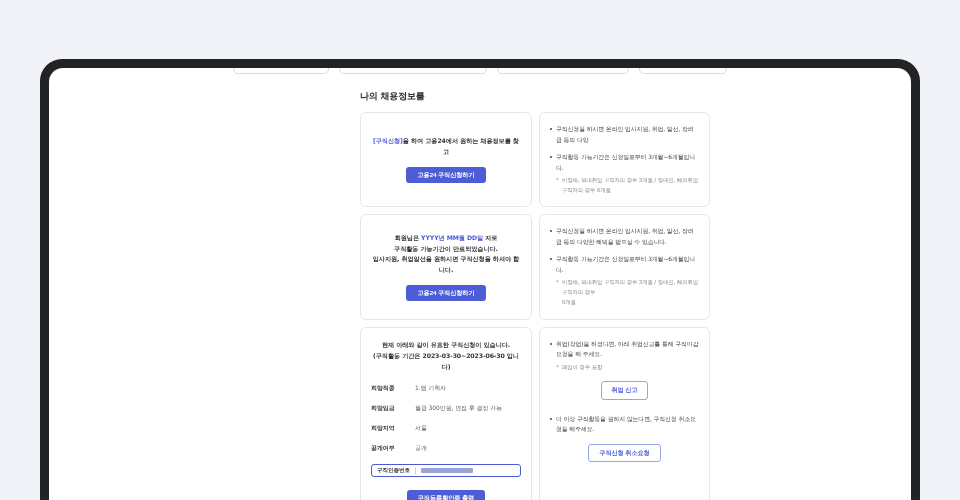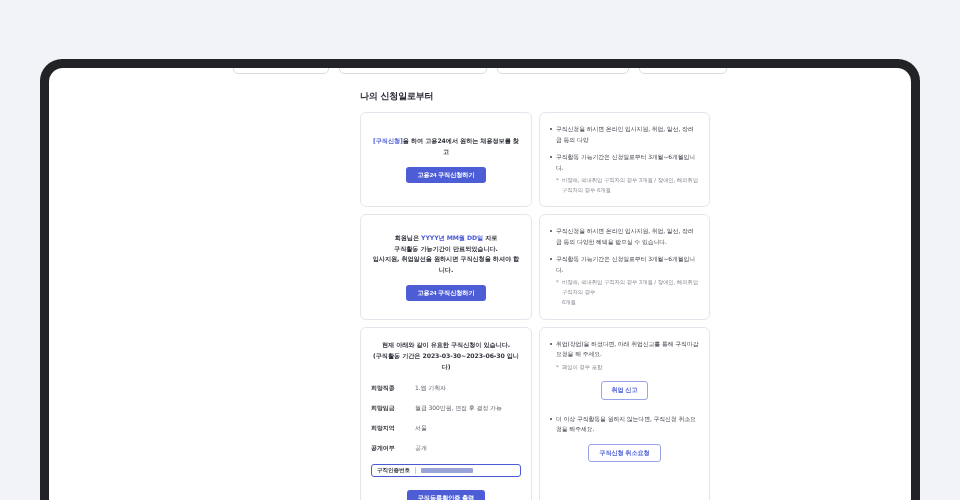--- a/index.html
+++ b/index.html
@@ -247,21 +247,21 @@
     <div class="top-tabs">
       <div class="top-tab tt1"></div>
       <div class="top-tab tt2"></div>
       <div class="top-tab tt3"></div>
       <div class="top-tab tt4"></div>
     </div>
 
     <div class="page">
       <div class="content">
 
-        <div class="page-title">나의 신청일로부터</div>
+        <div class="page-title">나의 채용정보를</div>
 
         <div class="row">
           <div class="card left">
             <div class="promo">
               <div class="promo-line">
                 <span class="lk">[구직신청]</span><span>을 하여 고용24에서 원하는 채용정보를 찾고</span>
               </div>
               <button class="btn-primary">고용24 구직신청하기</button>
             </div>
           </div>

